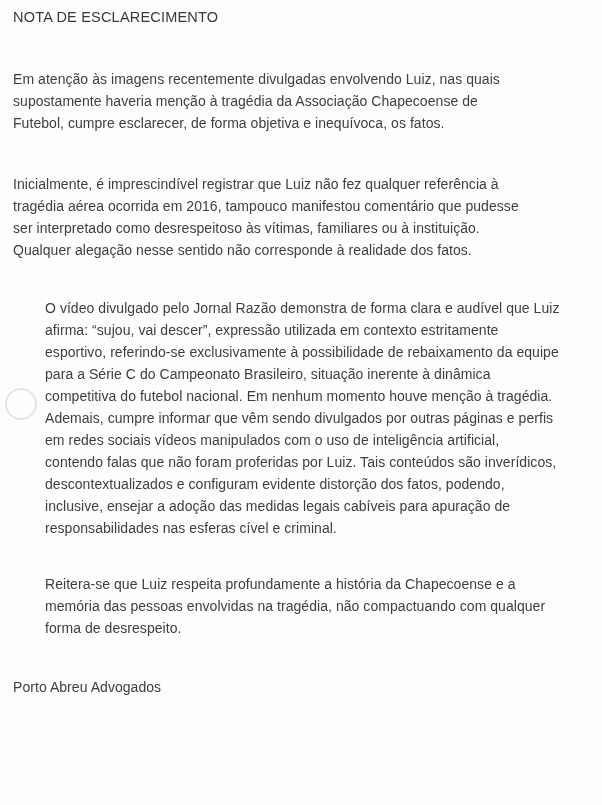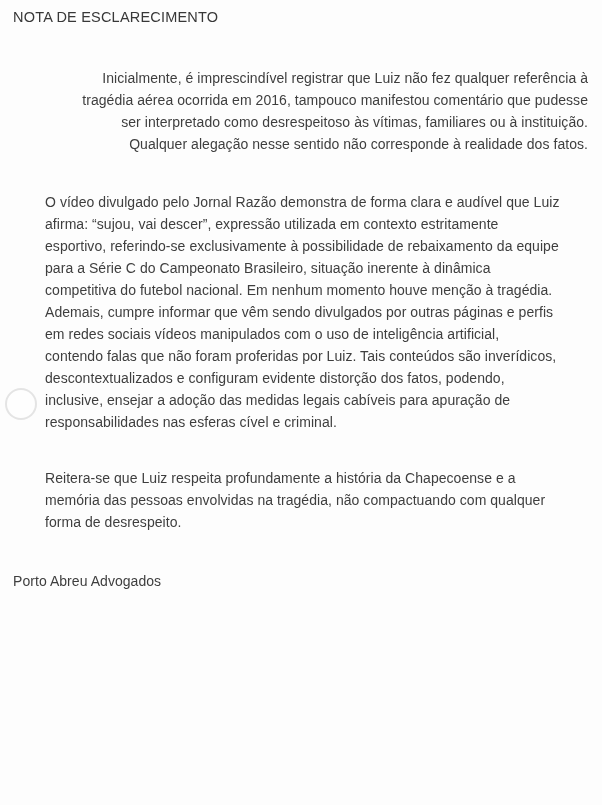--- a/index.html
+++ b/index.html
@@ -29,21 +29,21 @@
   }
   .para {
     font-size: 14px;
     line-height: 22px;
     white-space: pre-line;
     margin: 0;
     letter-spacing: 0.05px;
   }
   
   .para.p1 { margin-top: 40px; }
-  .para.p2 { margin-top: 39px; text-align: right; }
+  .para.p2 { margin-top: 39px; }
   .para.p3 { margin-top: 36px; margin-left: 32px; }
   .para.p4 { margin-top: 34px; margin-left: 32px; }
   .para.p5 { margin-top: 36px; }
   .signature {
     font-size: 14px;
     line-height: 22px;
     margin-top: 37px;
     letter-spacing: 0.05px;
   }
   
@@ -59,20 +59,23 @@
     pointer-events: none;
   }
 </style>
 </head>
 <body>
 
 <div class="page">
 
   <h1 class="doc-title">NOTA DE ESCLARECIMENTO</h1>
 
+  <p class="para p1">Em atenção às imagens recentemente divulgadas envolvendo Luiz, nas quais
+supostamente haveria menção à tragédia da Associação Chapecoense de
+Futebol, cumpre esclarecer, de forma objetiva e inequívoca, os fatos.</p>
 
   <p class="para p2">Inicialmente, é imprescindível registrar que Luiz não fez qualquer referência à
 tragédia aérea ocorrida em 2016, tampouco manifestou comentário que pudesse
 ser interpretado como desrespeitoso às vítimas, familiares ou à instituição.
 Qualquer alegação nesse sentido não corresponde à realidade dos fatos.</p>
 
   <p class="para p3">O vídeo divulgado pelo Jornal Razão demonstra de forma clara e audível que Luiz
 afirma: “sujou, vai descer”, expressão utilizada em contexto estritamente
 esportivo, referindo-se exclusivamente à possibilidade de rebaixamento da equipe
 para a Série C do Campeonato Brasileiro, situação inerente à dinâmica

